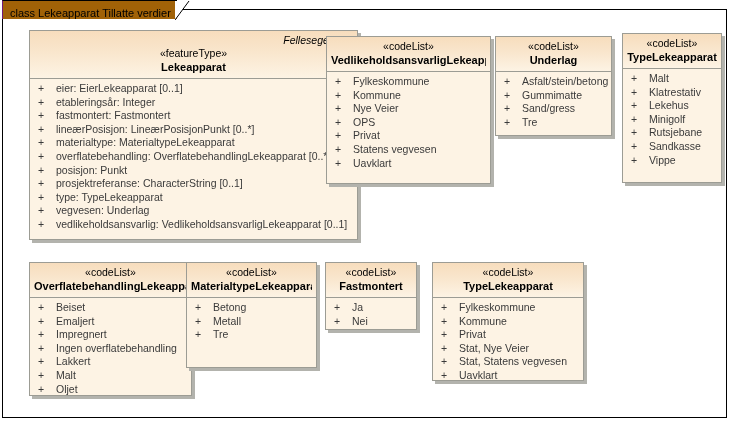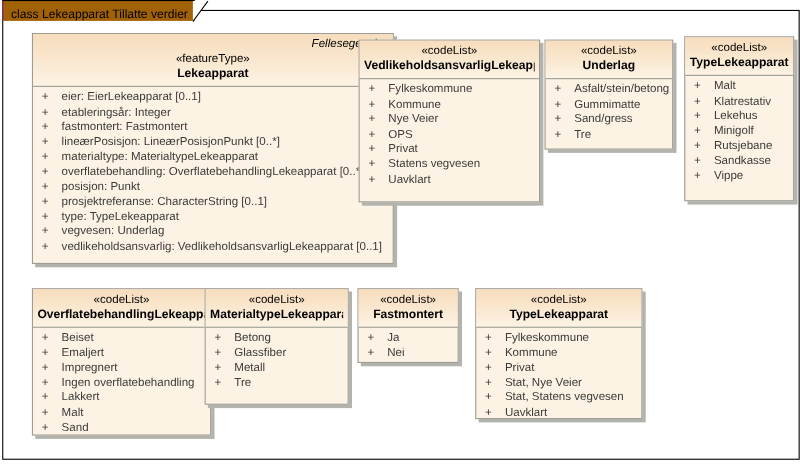--- a/index.html
+++ b/index.html
@@ -231,32 +231,31 @@
       <div class="stereo">«codeList»</div>
       <div class="cname">OverflatebehandlingLekeapparat</div>
     </div>
     <div class="body">
       <div class="attr"><span class="vis">+</span><span>Beiset</span></div>
       <div class="attr"><span class="vis">+</span><span>Emaljert</span></div>
       <div class="attr"><span class="vis">+</span><span>Impregnert</span></div>
       <div class="attr"><span class="vis">+</span><span>Ingen overflatebehandling</span></div>
       <div class="attr"><span class="vis">+</span><span>Lakkert</span></div>
       <div class="attr"><span class="vis">+</span><span>Malt</span></div>
-      <div class="attr"><span class="vis">+</span><span>Sand</span></div>
+      <div class="attr"><span class="vis">+</span><span>Oljet</span></div>
     </div>
   </div>
 
   <div class="uml" id="box-materialtyp">
     <div class="head">
       <div class="stereo">«codeList»</div>
       <div class="cname">MaterialtypeLekeapparat</div>
     </div>
     <div class="body">
       <div class="attr"><span class="vis">+</span><span>Betong</span></div>
-      <div class="attr"><span class="vis">+</span><span>Glassfiber</span></div>
       <div class="attr"><span class="vis">+</span><span>Metall</span></div>
       <div class="attr"><span class="vis">+</span><span>Tre</span></div>
     </div>
   </div>
 
   <div class="uml" id="box-fastmontert">
     <div class="head">
       <div class="stereo">«codeList»</div>
       <div class="cname">Fastmontert</div>
     </div>

